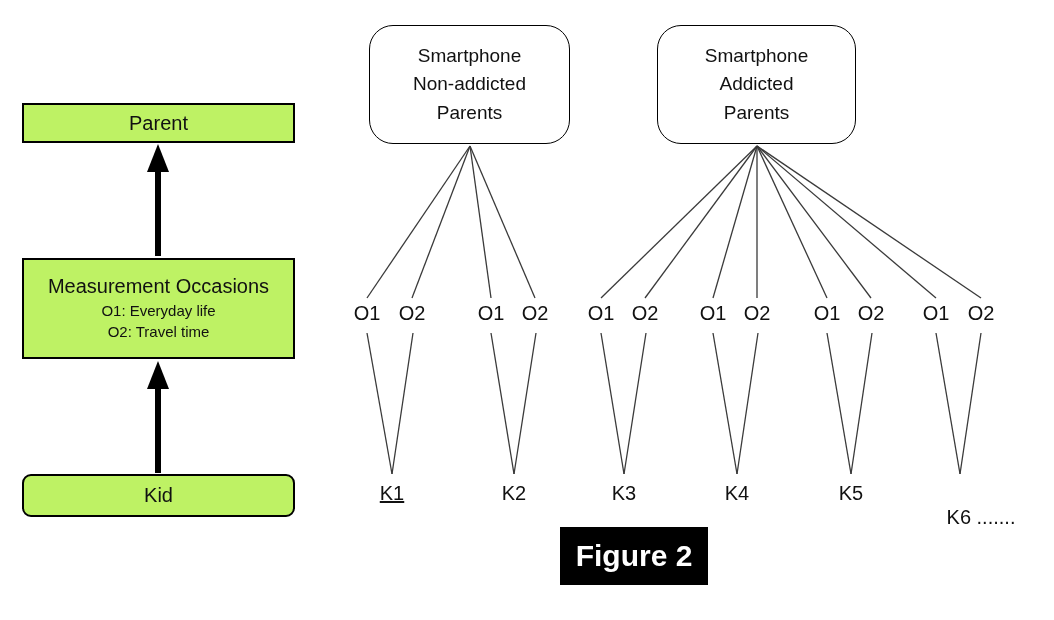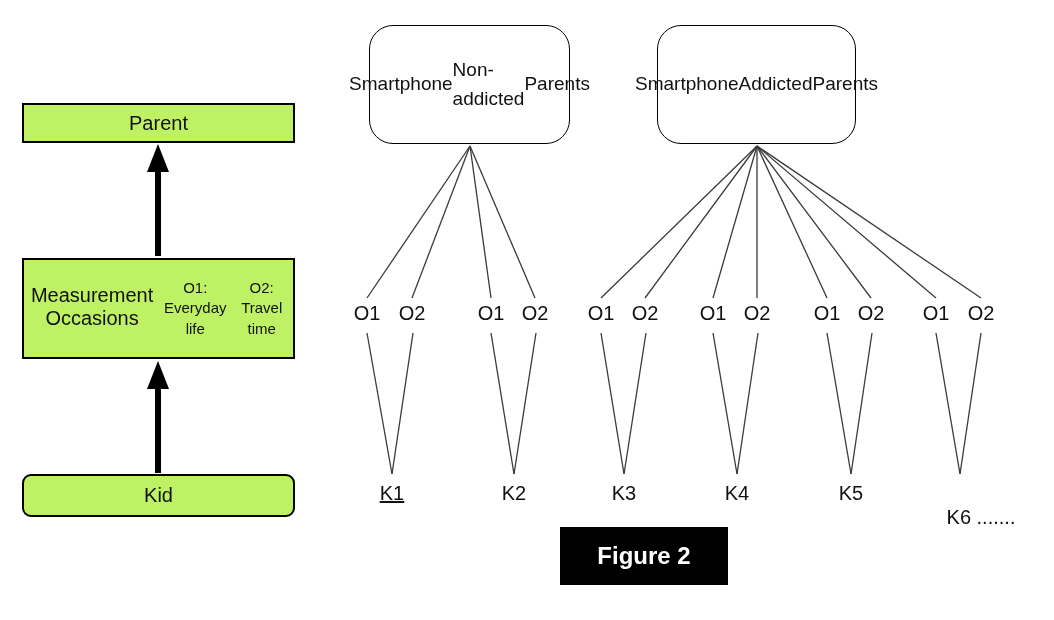--- a/index.html
+++ b/index.html
@@ -26,56 +26,57 @@
     border: 2px solid #000000;
     background: #bef264;
     display: flex;
     align-items: center;
     justify-content: center;
     box-sizing: border-box;
     text-align: center;
   }
   .box-label { font-size: 20px; }
   .measurement-box {
-    flex-direction: row;
+    flex-direction: column;
     padding: 4px 0;
   }
   .measurement-title { font-size: 20px; margin-bottom: 3px; }
   .measurement-sub { font-size: 15px; line-height: 1.35; }
   .group-box {
     position: absolute;
     border: 1.6px solid #000000;
     border-radius: 24px;
     background: #ffffff;
     box-sizing: border-box;
     display: flex;
+    flex-direction: column;
     align-items: center;
     justify-content: center;
-    text-align: left;
+    text-align: center;
     font-size: 19px;
     line-height: 1.48;
   }
   .group-line-bold { font-weight: normal; }
   .node-label {
     position: absolute;
     transform: translateX(-50%);
     font-size: 20px;
     white-space: nowrap;
     text-align: right;
   }
   .caption-box {
     position: absolute;
     left: 560px; top: 527px;
-    width: 168px; height: 58px;
+    width: 148px; height: 58px;
     background: #000000;
     color: #ffffff;
     display: flex;
     align-items: center;
     justify-content: center;
-    font-size: 24px;
+    font-size: 30px;
     font-weight: bold;
   }
 </style>
 </head>
 <body>
 
 <div class="canvas">
 
   <svg class="connector-layer" viewBox="0 0 1054 620" xmlns="http://www.w3.org/2000/svg">
 

